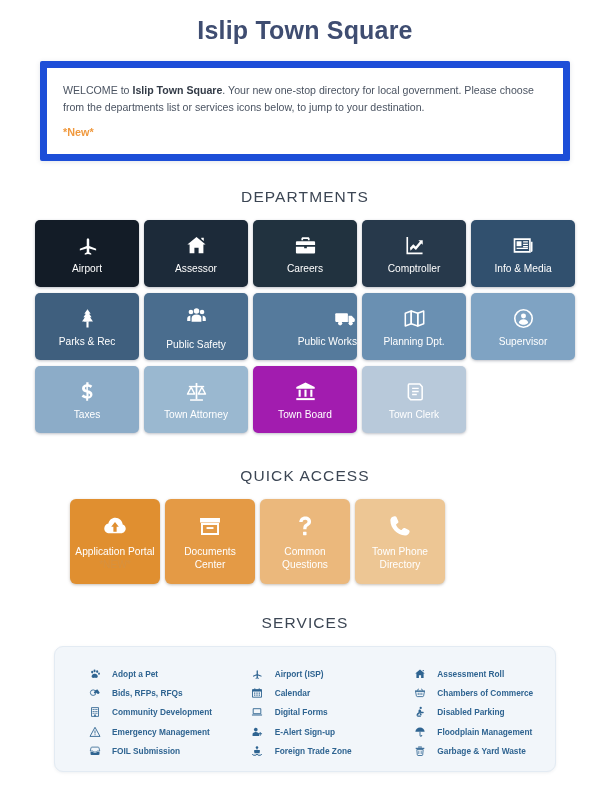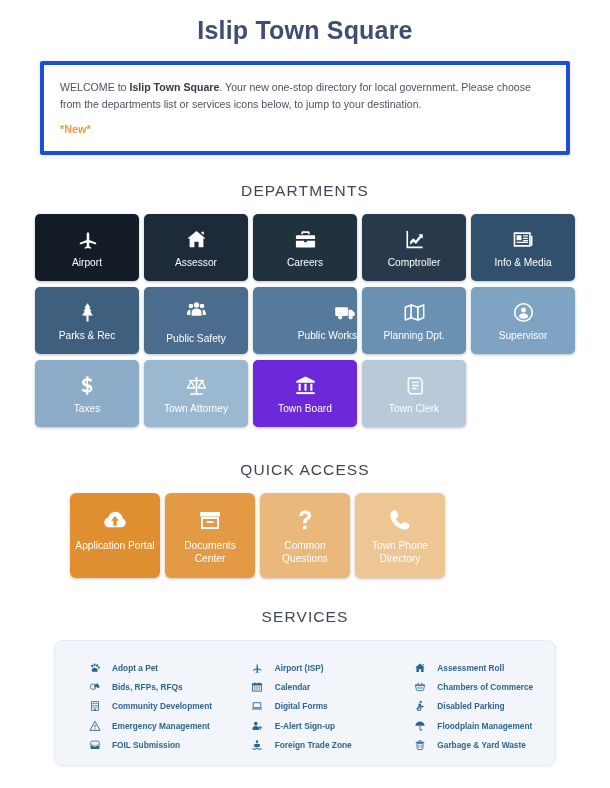--- a/index.html
+++ b/index.html
@@ -18,21 +18,21 @@
     font-size: 25px;
     font-weight: bold;
     letter-spacing: .2px;
     padding-top: 16px;
   }
 
   
   .welcome-wrap { padding: 16px 40px 0 40px; }
   .welcome-card {
     background: #ffffff;
-    border: 4px solid #1d4ed8;
+    border: 7px solid #1d4ed8;
     border-radius: 2px;
     box-shadow: 0 1px 5px rgba(80,95,120,.16);
     padding: 14px 16px 15px 16px;
   }
   .welcome-card p {
     font-size: 10.6px;
     line-height: 16.5px;
     color: #4b5462;
   }
   .welcome-card p.second { margin-top: 2px; }
@@ -286,21 +286,21 @@
         <span class="ico">
           <svg width="23" height="23" viewBox="0 0 24 24" fill="#ffffff" aria-hidden="true">
             <path d="M11.1 3.1h1.8v17h-1.8z"></path>
             <path d="M5.3 20.1h13.4v1.6H5.3z"></path>
             <path d="M4 6.1h16v1.5H4z"></path>
             <path d="M6.4 7.6L2.6 14.7h7.6zM17.6 7.6l-3.8 7.1h7.6z" fill="none" stroke="currentColor" stroke-width="1.5" stroke-linejoin="round"></path>
           </svg>
         </span>
         <span class="dept-label">Town Attorney</span>
       </div>
-      <div class="dept-tile" style="background: #6d28d9;">
+      <div class="dept-tile" style="background: #a21caf;">
         <span class="ico">
           <svg width="23" height="23" viewBox="0 0 24 24" fill="#ffffff" aria-hidden="true">
             <path d="M12 2.6l9.6 4.8v1.6H2.4V7.4z"></path>
             <path d="M4.8 10.2h2.2v7.4H4.8zM10.9 10.2h2.2v7.4h-2.2zM17 10.2h2.2v7.4H17z"></path>
             <path d="M2.4 18.9h19.2v2.1H2.4z"></path>
           </svg>
         </span>
         <span class="dept-label">Town Board</span>
       </div>
       <div class="dept-tile" style="background: rgb(184, 201, 218);">

